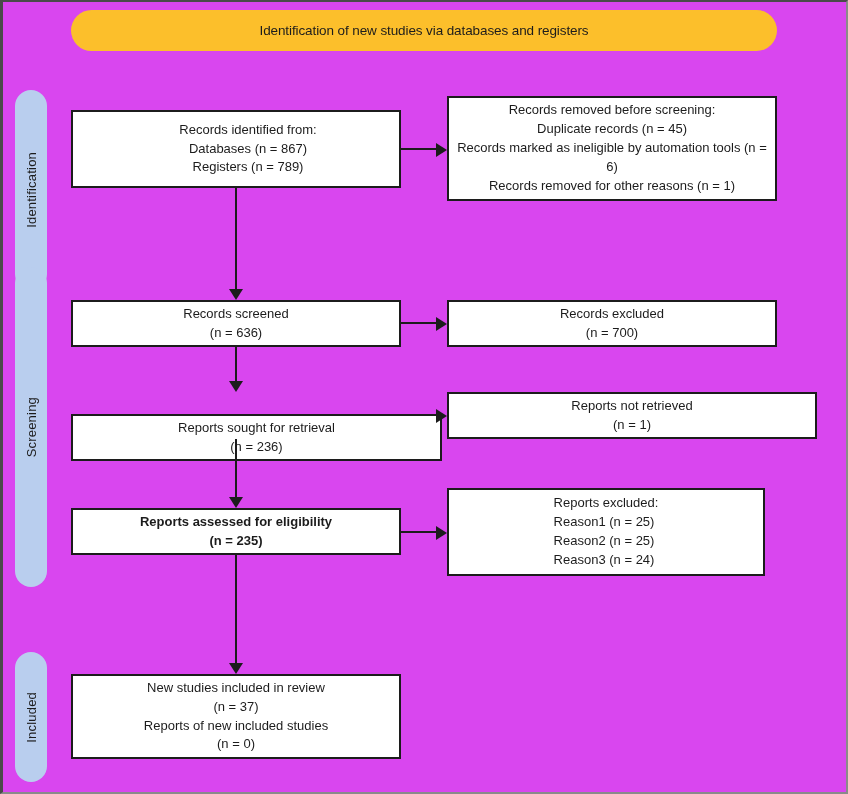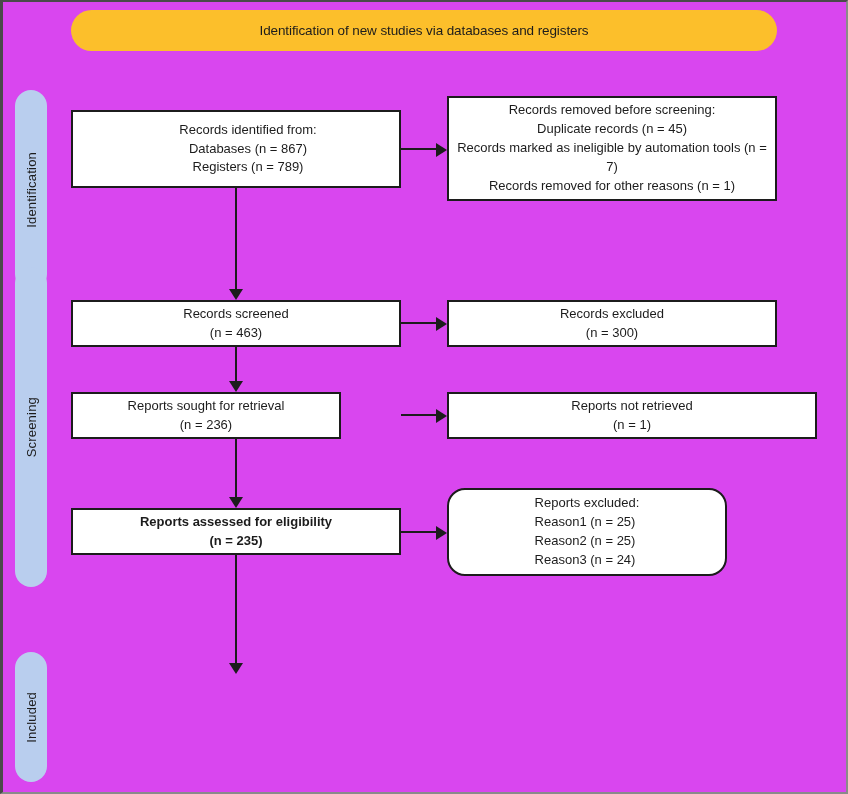--- a/index.html
+++ b/index.html
@@ -83,29 +83,29 @@
     text-align: center;
     white-space: pre-line;
   }
   .box-text.left-align {
     text-align: left;
   }
 
   
   #box-identified  { left: 68px;  top: 108px; width: 330px; height: 78px; padding-left: 32px; }
   #box-screened    { left: 68px;  top: 298px; width: 330px; height: 47px; }
-  #box-sought      { left: 68px;  top: 390px; width: 270px; height: 47px; }
+  #box-sought      { left: 68px;  top: 412px; width: 371px; height: 47px; }
   #box-assessed    { left: 68px;  top: 506px; width: 330px; height: 47px; font-weight: bold; }
   #box-included    { left: 68px;  top: 672px; width: 330px; height: 85px; }
 
   
   #box-removed     { left: 444px; top: 94px;  width: 330px; height: 105px; }
   #box-excluded    { left: 444px; top: 298px; width: 330px; height: 47px; }
   #box-notretr     { left: 444px; top: 390px; width: 370px; height: 47px; }
-  #box-repexcluded { left: 444px; top: 486px; width: 280px; height: 88px; border-radius: 18px; }
+  #box-repexcluded { left: 444px; top: 486px; width: 318px; height: 88px; }
 
   
   .conn { position: absolute; }
   .vline {
     background: #1c1c1c;
     width: 2px;
   }
   .hline {
     background: #1c1c1c;
     height: 2px;
@@ -163,31 +163,31 @@
   </div>
 
   <div class="box" id="box-identified">
     <span class="box-text">Records identified from:
 Databases (n = 867)
 Registers (n = 789)</span>
   </div>
   <div class="box" id="box-removed">
     <span class="box-text">Records removed before screening:
 Duplicate records (n = 45)
-Records marked as ineligible by automation tools (n = 7)
+Records marked as ineligible by automation tools (n = 6)
 Records removed for other reasons (n = 1)</span>
   </div>
 
   <div class="box" id="box-screened">
     <span class="box-text">Records screened
-(n = 463)</span>
+(n = 636)</span>
   </div>
   <div class="box" id="box-excluded">
     <span class="box-text">Records excluded
-(n = 300)</span>
+(n = 700)</span>
   </div>
 
   <div class="box" id="box-sought">
     <span class="box-text">Reports sought for retrieval
 (n = 236)</span>
   </div>
   <div class="box" id="box-notretr">
     <span class="box-text">Reports not retrieved
 (n = 1)</span>
   </div>
@@ -196,20 +196,26 @@
     <span class="box-text">Reports assessed for eligibility
 (n = 235)</span>
   </div>
   <div class="box" id="box-repexcluded">
     <span class="box-text left-align">Reports excluded:
 Reason1 (n = 25)
 Reason2 (n = 25)
 Reason3 (n = 24)</span>
   </div>
 
+  <div class="box" id="box-included">
+    <span class="box-text">New studies included in review
+(n = 37)
+Reports of new included studies
+(n = 0)</span>
+  </div>
 
   <div class="conn vline" id="v1"></div>
   <div class="conn arrow-down" id="a1"></div>
   <div class="conn vline" id="v2"></div>
   <div class="conn arrow-down" id="a2"></div>
   <div class="conn vline" id="v3"></div>
   <div class="conn arrow-down" id="a3"></div>
   <div class="conn vline" id="v4"></div>
   <div class="conn arrow-down" id="a4"></div>
 

